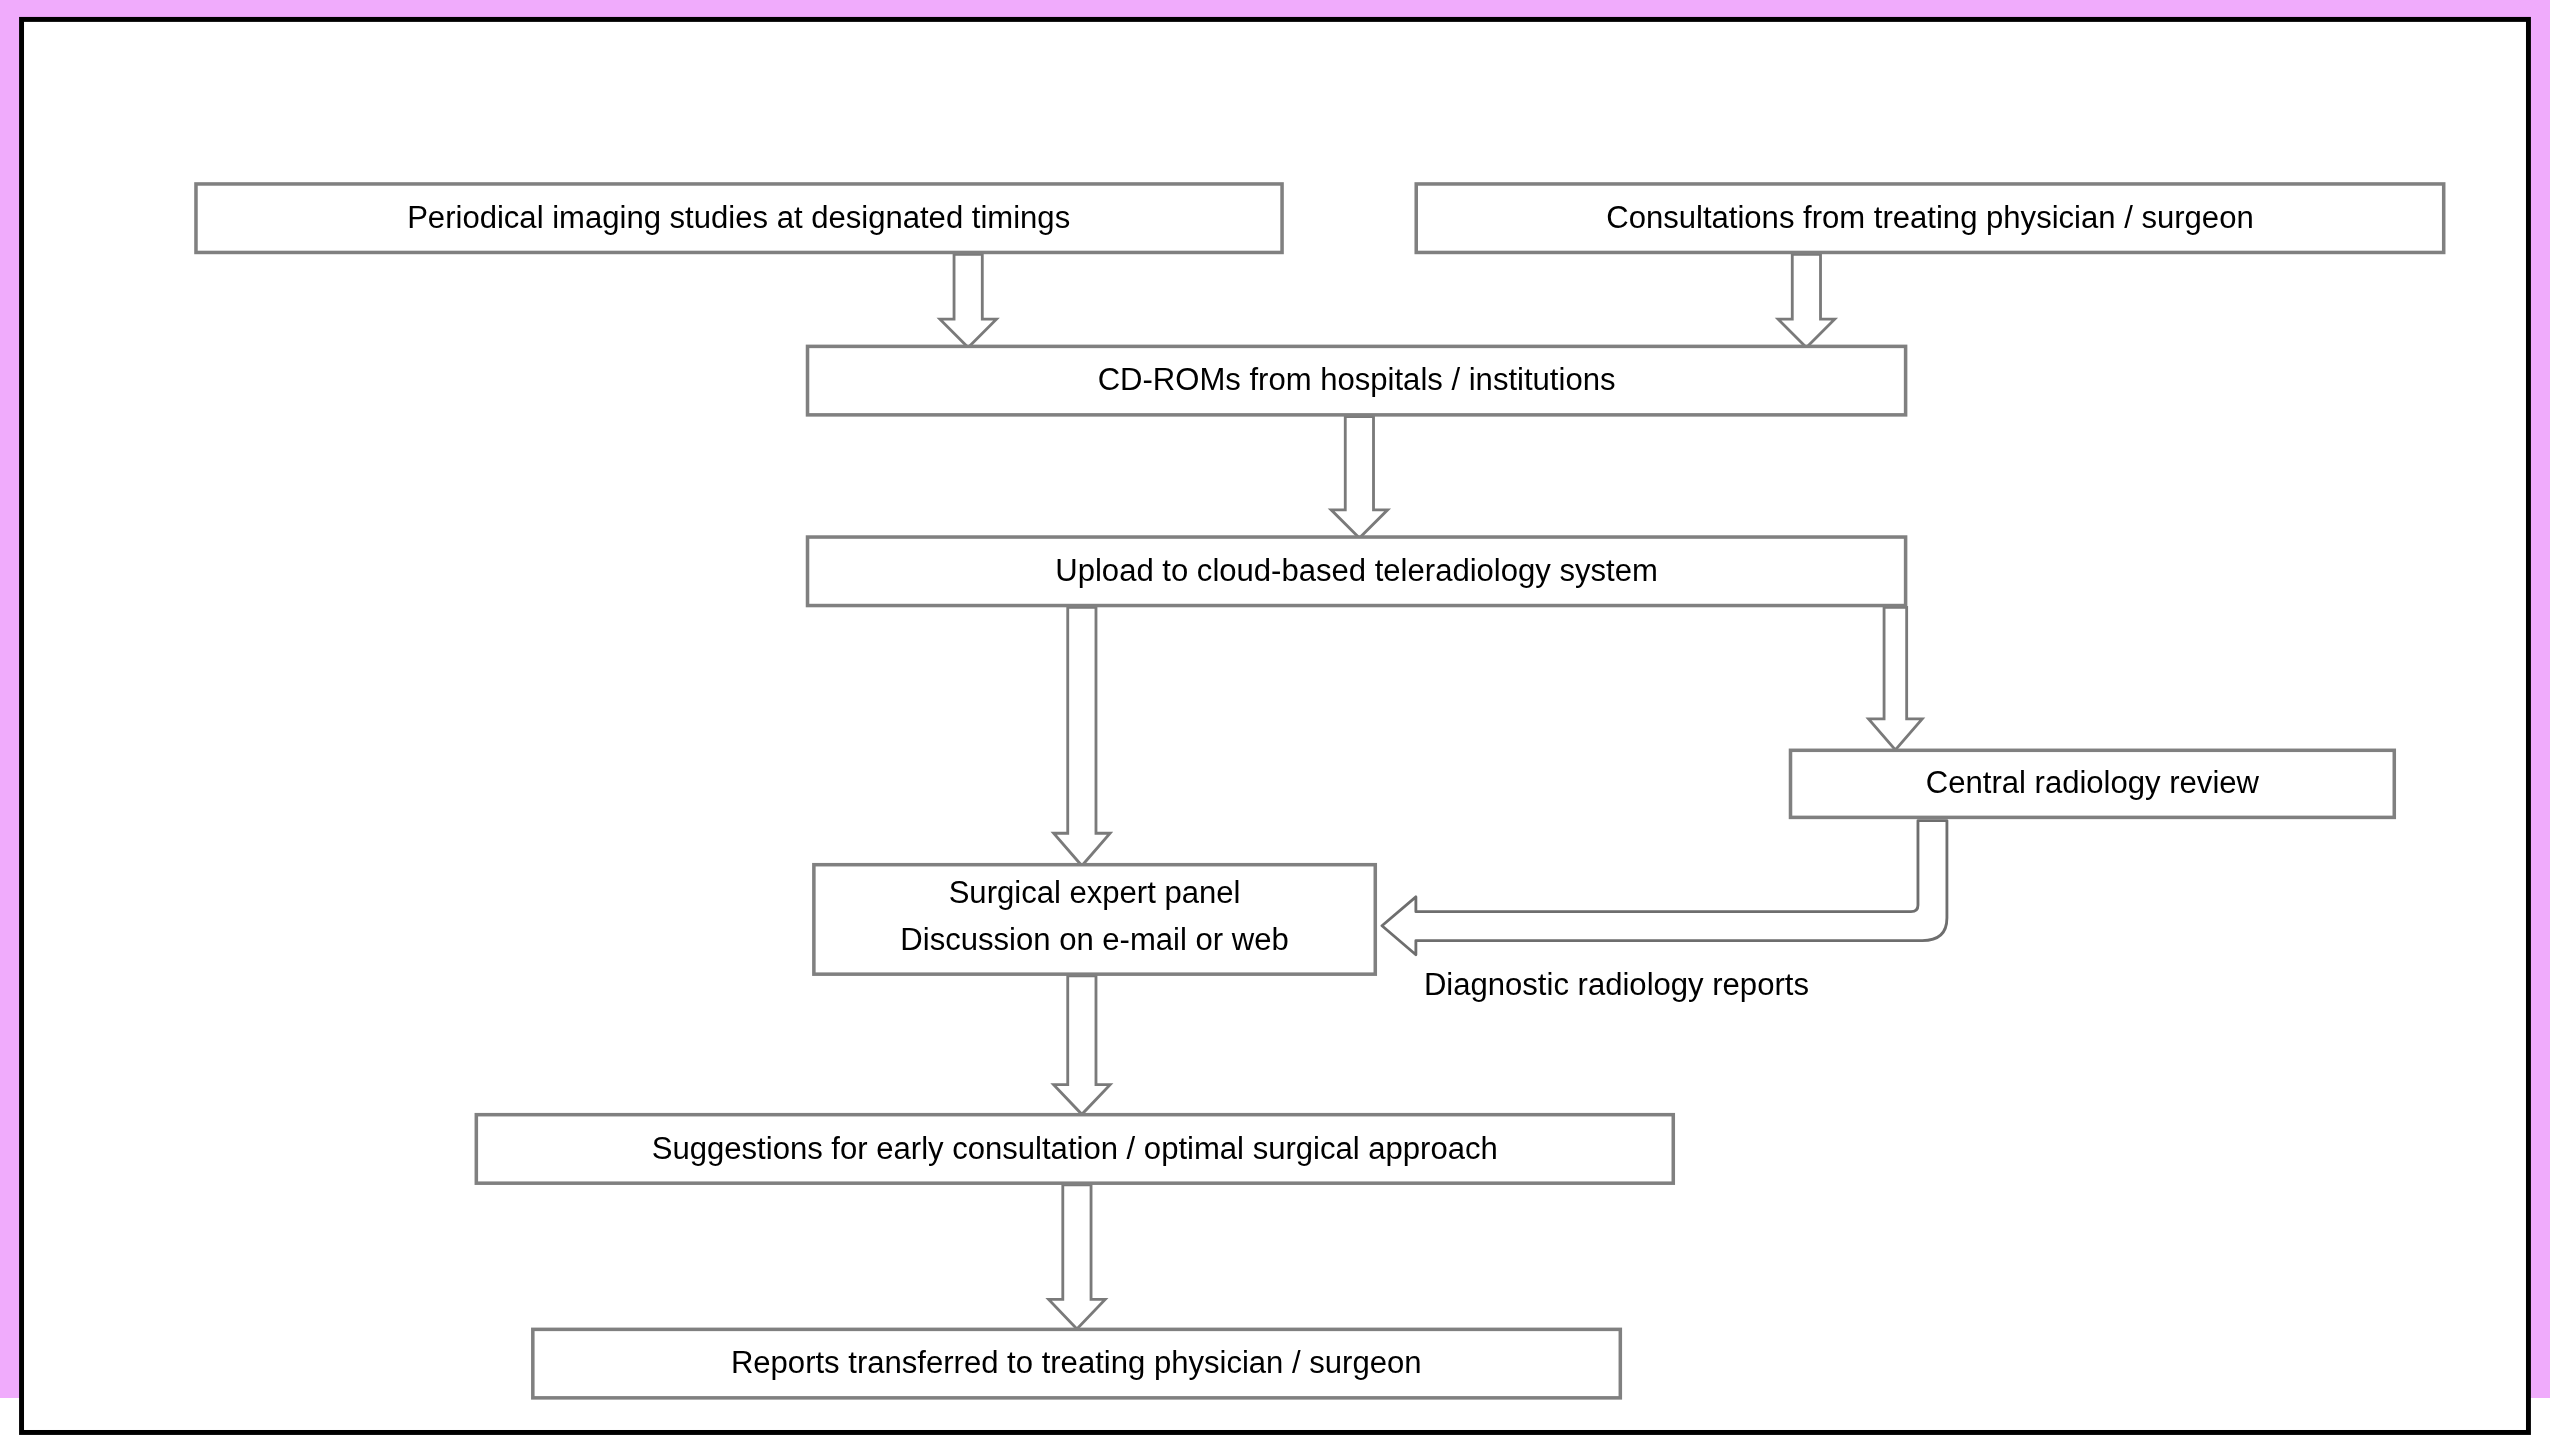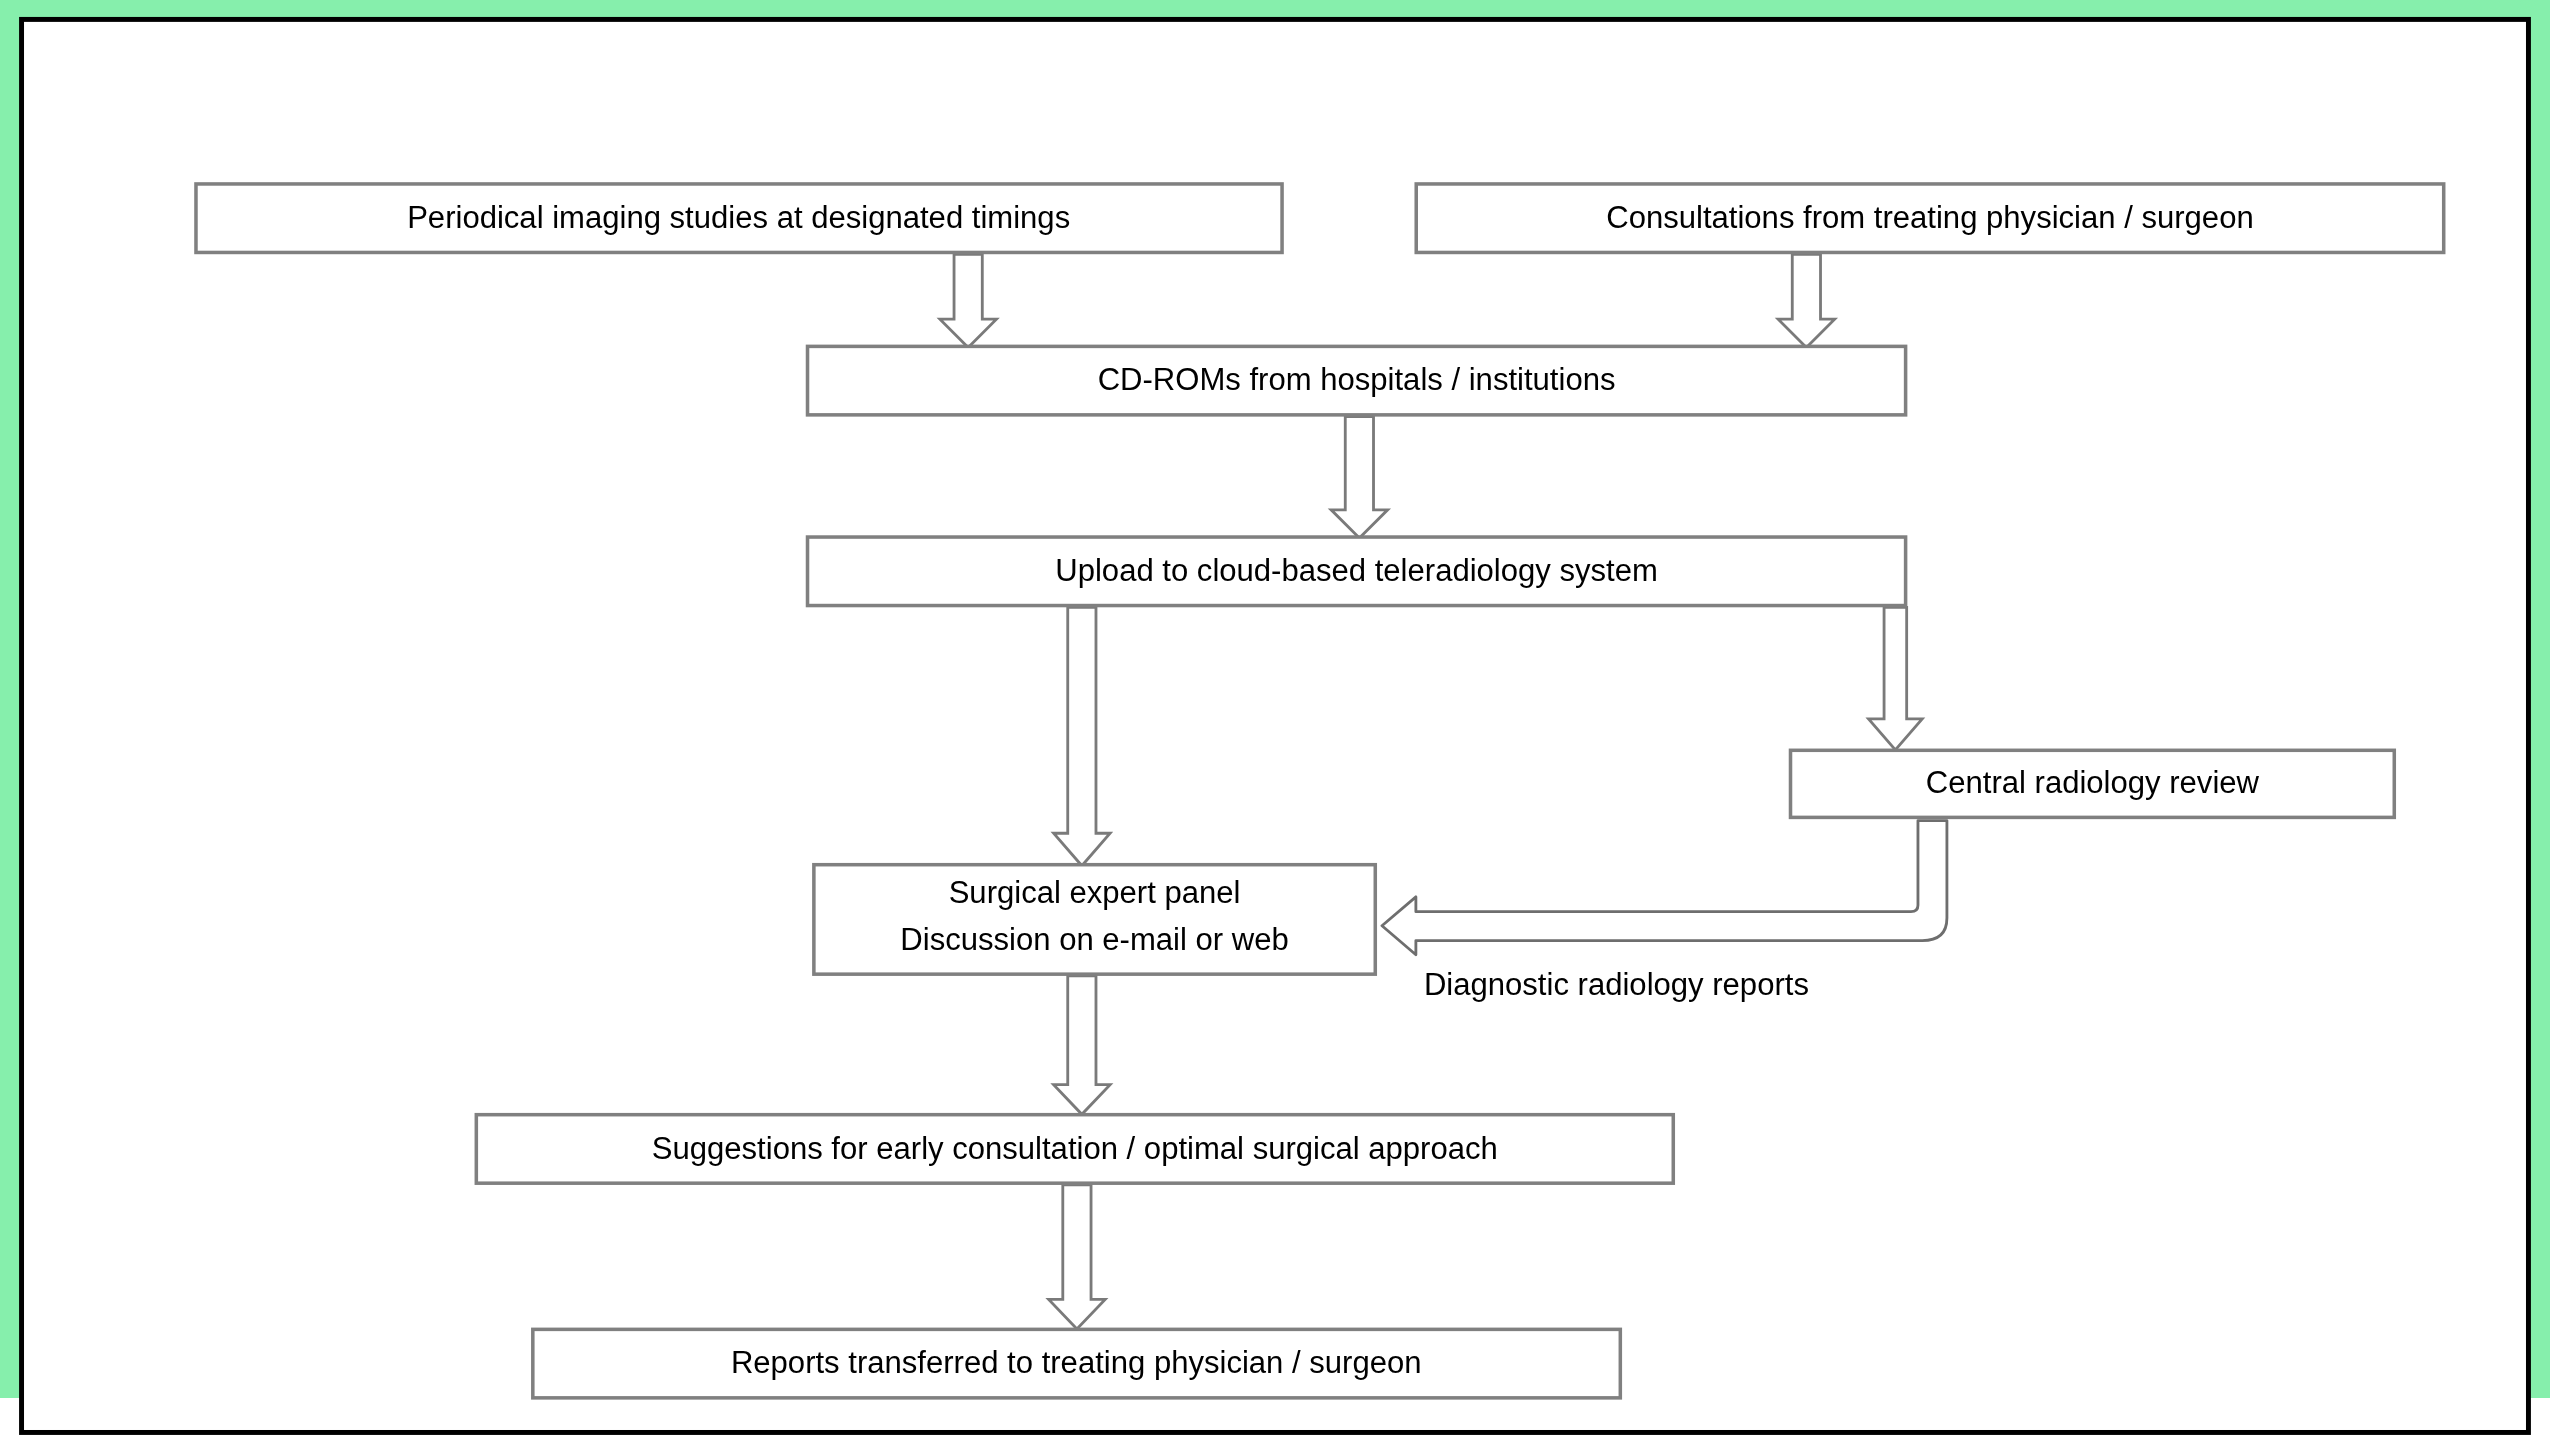--- a/index.html
+++ b/index.html
@@ -10,21 +10,21 @@
   body {
     width: 2550px;
     height: 1454px;
     font-family: "Liberation Sans", sans-serif;
     overflow: hidden;
   }
   #figure-root {
     position: relative;
     width: 2550px;
     height: 1398px;
-    background: #86efac;
+    background: #f0abfc;
   }
   #flow-svg {
     position: absolute;
     left: 0;
     top: 0;
     width: 2550px;
     height: 1454px;
     display: block;
   }
   .outer-frame {

